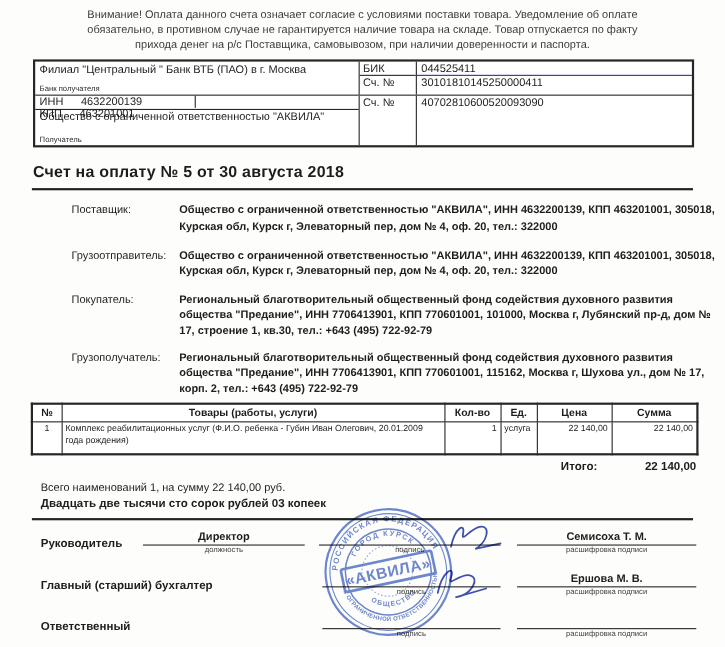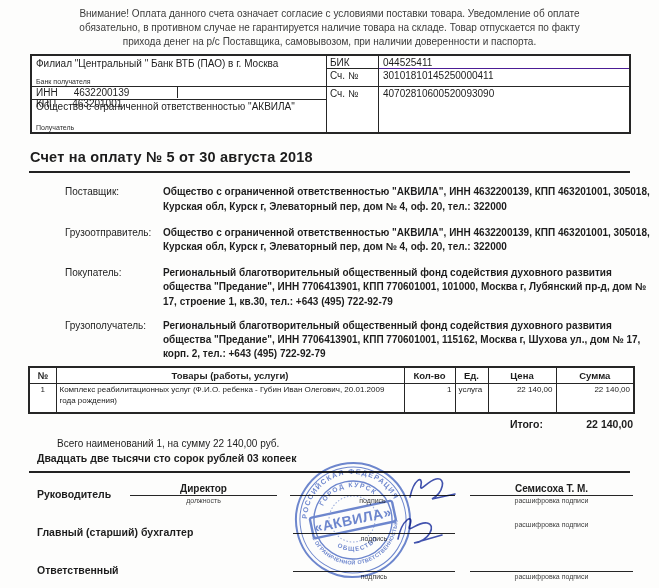--- a/index.html
+++ b/index.html
@@ -57,21 +57,21 @@
   .mb12 { margin-bottom: 12px; }
   .mb10 { margin-bottom: 10px; }
   
   .items { margin: 5px 0 0 28px; width: 605px; border-collapse: collapse; table-layout: fixed; background: #fff; border: 2px solid #262626; }
   .items th { border: 1px solid #262626; font-size: 9.5px; font-weight: bold; padding: 2px 2px; height: 15px; }
   .items td { border: 1px solid #262626; font-size: 8px; padding: 1px 3px 6px; vertical-align: top; line-height: 1.3; }
   .c { text-align: center; } .r { text-align: right; } .l { text-align: left; }
   .total-row { margin: 4px 0 0 30px; width: 603px; display: flex; justify-content: flex-end; font-size: 10.5px; font-weight: bold; }
   .total-value { width: 90px; text-align: right; }
   
-  .count-line { margin: 8px 0 0 57px; font-size: 10px; }
+  .count-line { margin: 8px 0 0 37px; font-size: 10px; }
   .words-line { margin: 3px 0 0 37px; font-size: 10.5px; font-weight: bold; }
   .rule2 { margin: 7px 29px 0 29px; border-top: 2.5px solid #222; }
   
   .sigs { position: relative; height: 132px; }
   .sig-label { position: absolute; font-size: 10.5px; font-weight: bold; }
   .fieldline { position: absolute; }
   .fl-top { border-bottom: 1px solid #262626; text-align: center; font-size: 10px; font-weight: bold; height: 14px; line-height: 13px; }
   .fl-cap { text-align: center; font-size: 7px; color: #3d3d3d; margin-top: 1px; }
   .stamp { position: absolute; left: 292px; top: -14px; opacity: .85; mix-blend-mode: multiply; }
   .inkwork { position: absolute; left: 0; top: 0; pointer-events: none; mix-blend-mode: multiply; }
@@ -196,20 +196,21 @@
     <div class="fl-top">Семисоха Т. М.</div>
     <div class="fl-cap">расшифровка подписи</div>
   </div>
 
   <div class="sig-label" style="left:37px; top:53px;">Главный (старший) бухгалтер</div>
   <div class="fieldline" style="left:293px; top:47px; width:162px;">
     <div class="fl-top"></div>
     <div class="fl-cap">подпись</div>
   </div>
   <div class="fieldline" style="left:470px; top:47px; width:163px;">
+    <div class="fl-top">Ершова М. В.</div>
     <div class="fl-cap">расшифровка подписи</div>
   </div>
 
   <div class="sig-label" style="left:37px; top:91px;">Ответственный</div>
   <div class="fieldline" style="left:293px; top:85px; width:162px;">
     <div class="fl-top"></div>
     <div class="fl-cap">подпись</div>
   </div>
   <div class="fieldline" style="left:470px; top:85px; width:163px;">
     <div class="fl-top"></div>

